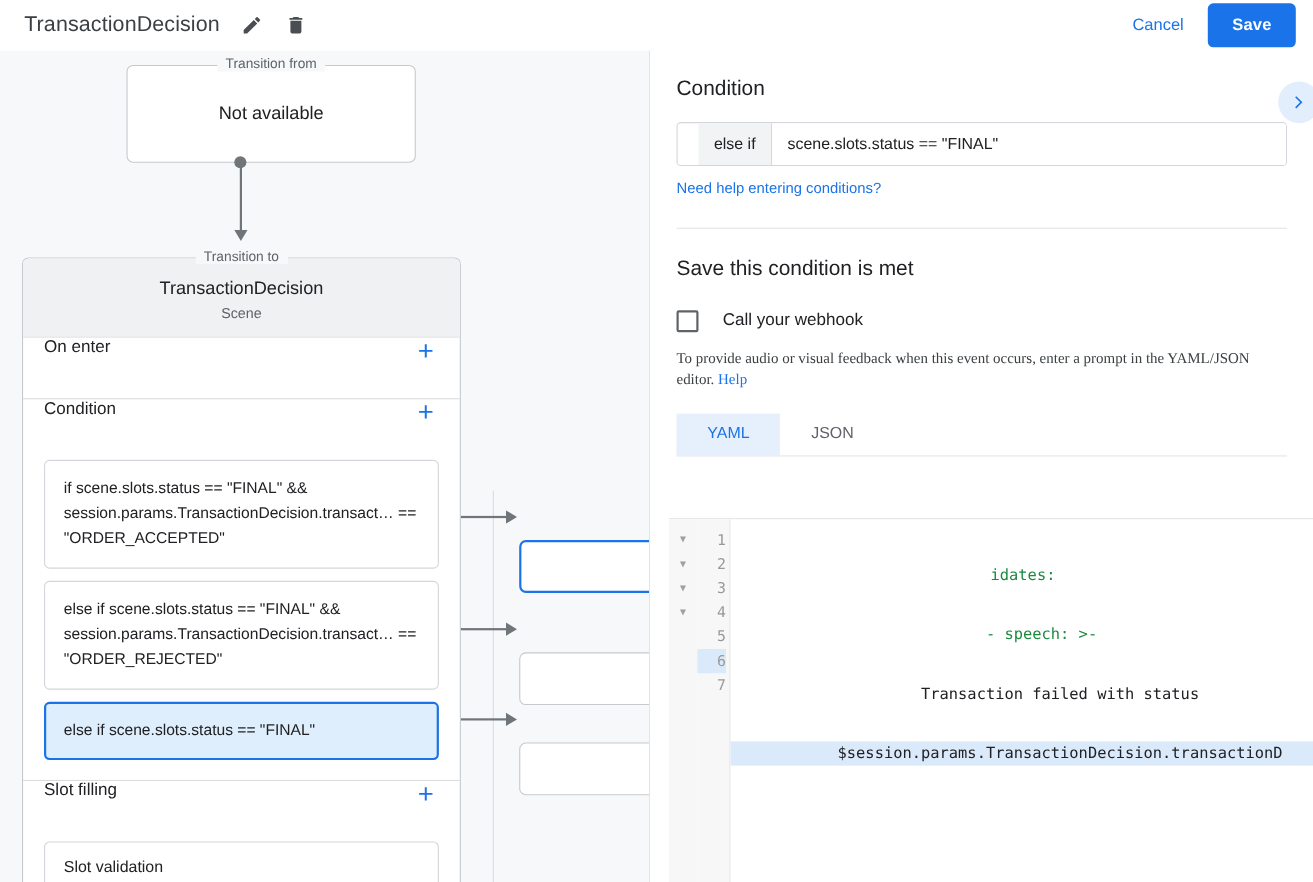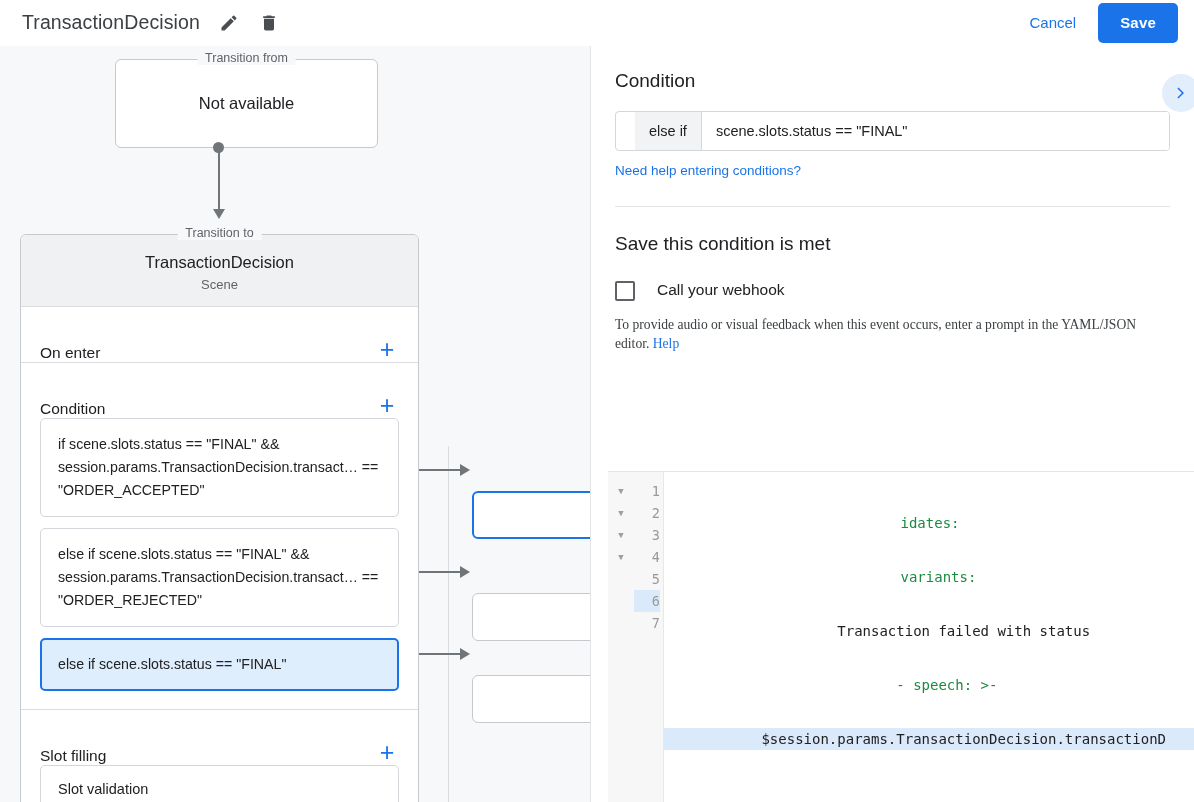--- a/index.html
+++ b/index.html
@@ -122,21 +122,21 @@
   }
   .scene-name { font-size: 16.5px; color: #202124; }
   .scene-sub  { font-size: 13px; color: #5f6368; margin-top: 5px; }
 
   .section {
     border-bottom: 1px solid #dadce0;
     padding: 0 19px 0 19px;
   }
   .section:last-child { border-bottom: none; }
   .section-header {
-    display: flex; align-items: flex-end;
+    display: flex; align-items: flex-start;
     justify-content: space-between;
     height: 55px;
   }
   .section-title { font-size: 15.5px; color: #202124; }
   .plus-btn {
     color: #1a73e8; font-size: 25px;
     line-height: 1; cursor: pointer;
     width: 24px; text-align: center;
     font-weight: 300;
   }
@@ -474,20 +474,24 @@
       <span class="cbox"></span>
       <span class="check-label">Call your webhook</span>
     </div>
 
 
     <div class="helper-text">
       <span>To provide audio or visual feedback when this event occurs, enter a prompt in the YAML/JSON editor.</span>
       <a>Help</a>
     </div>
 
+    <div class="tabs">
+      <div class="tab active">YAML</div>
+      <div class="tab">JSON</div>
+    </div>
   </div>
 </div>
 
 <div class="editor">
   <div class="fold-gutter">
     <div class="fold-arrow">▼</div>
     <div class="fold-arrow">▼</div>
     <div class="fold-arrow">▼</div>
     <div class="fold-arrow">▼</div>
     <div class="fold-arrow"></div>
@@ -500,19 +504,18 @@
     <div class="lineno">2</div>
     <div class="lineno">3</div>
     <div class="lineno">4</div>
     <div class="lineno">5</div>
     <div class="lineno hl">6</div>
     <div class="lineno">7</div>
   </div>
 
   <div class="code-area">
     <div class="code-line k">idates:</div>
-    <div class="code-line k">  variants:</div>
+    <div class="code-line k">    - speech: &gt;-</div>
     <div class="code-line">        Transaction failed with status</div>
-    <div class="code-line k">    - speech: &gt;-</div>
     <div class="code-line hl">        $session.params.TransactionDecision.transactionD</div>
     
   </div>
 </div>
 
 </body></html>

